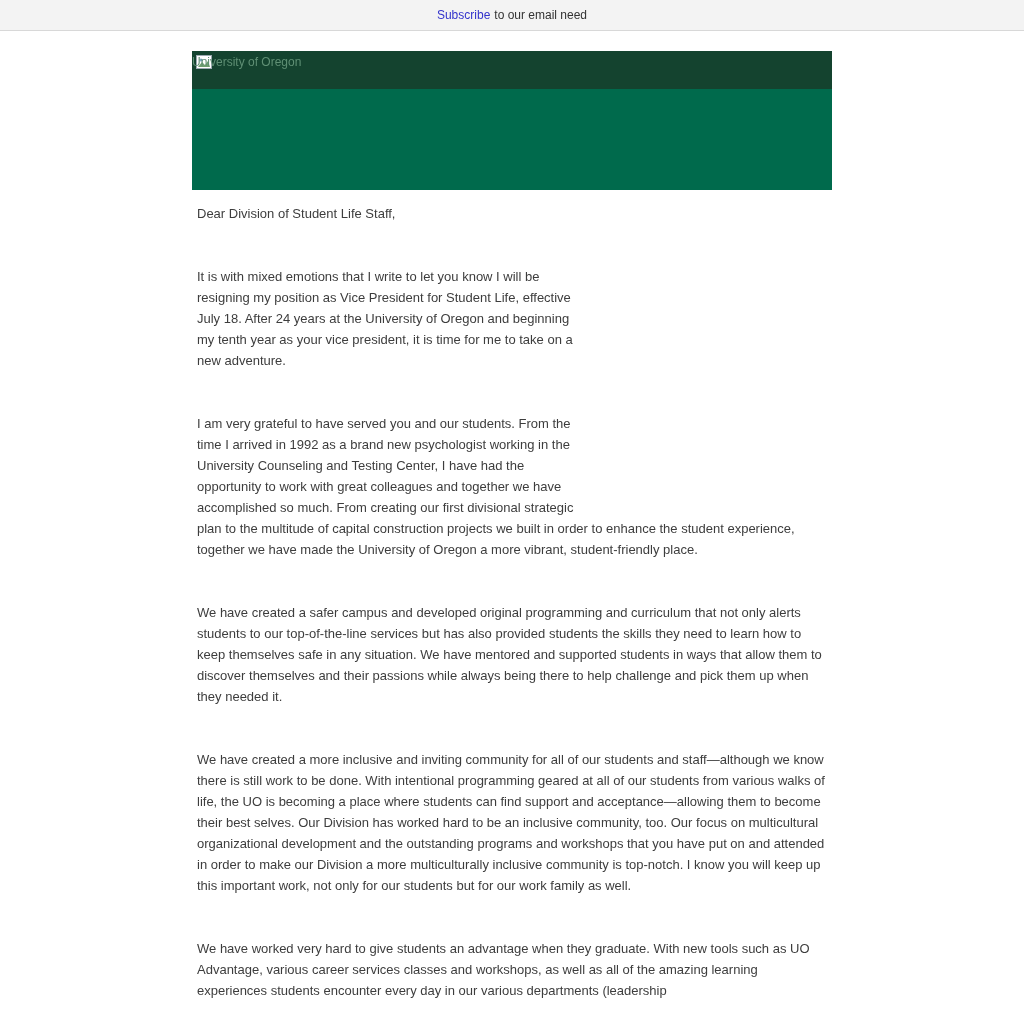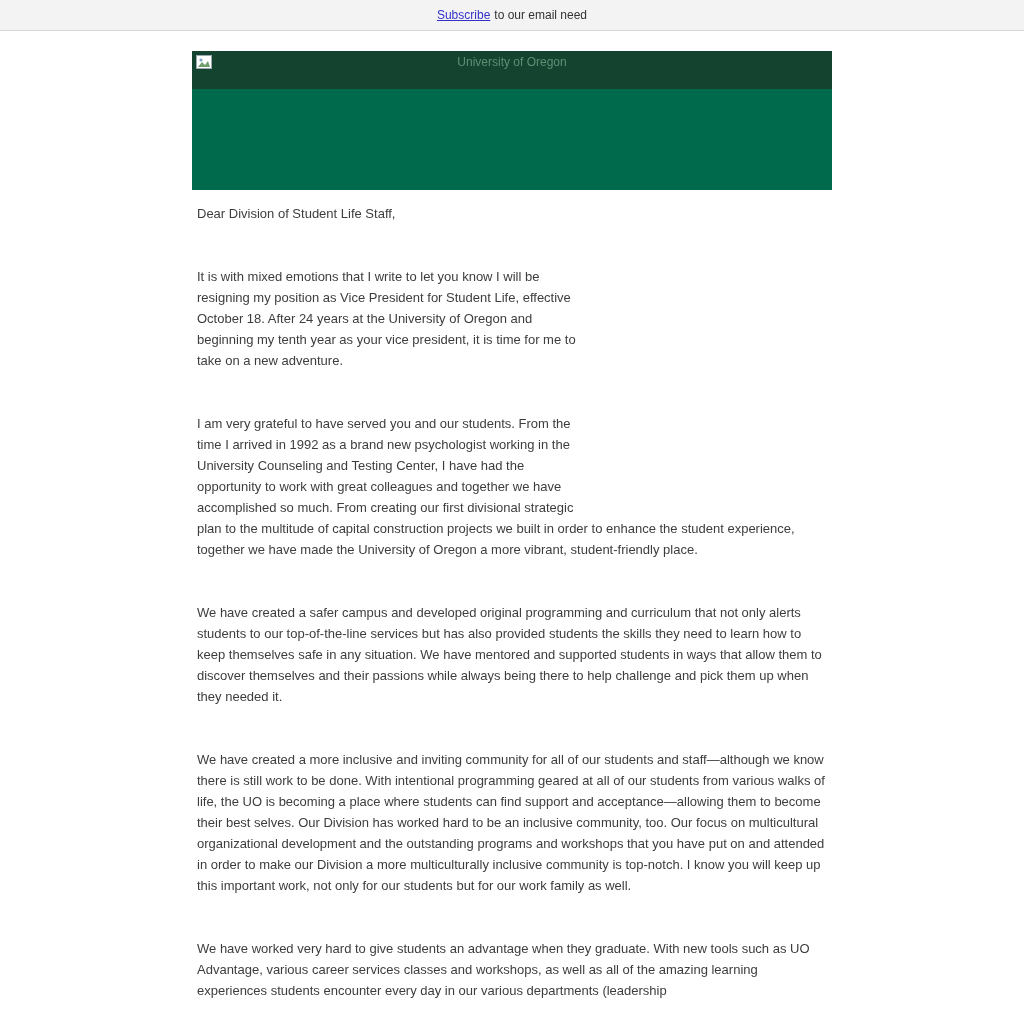--- a/index.html
+++ b/index.html
@@ -20,21 +20,20 @@
   }
   .topbar{
     width:100%;height:31px;
     background:var(--topbar-bg);
     border-bottom:1px solid var(--topbar-border);
     display:flex;align-items:center;justify-content:center;
     font-size:12px;color:#333333;
   }
   .topbar a{
     color:var(--link-color);
-    text-decoration:underline;
     cursor:pointer;
     margin-right:4px;
   }
   .content{
     width:640px;
     margin:20px auto 0 auto;
   }
   .banner{
     width:640px;height:139px;
     background:var(--banner-bottom);
@@ -45,21 +44,21 @@
     background:var(--banner-top);
     position:relative;
   }
   .broken-icon{
     position:absolute;left:4px;top:4px;
     width:16px;height:14px;display:inline-block;
   }
   .broken-icon svg{display:block;}
   .alt-text{
     position:absolute;left:0;right:0;top:4px;
-    text-align:center;
+    text-align:left;
     font-size:12px;
     color:var(--alt-text-color);
   }
   .text-area{
     padding:0 5px;
     font-size:13px;
     line-height:21px;
     color:var(--body-text);
   }
   .salutation{
@@ -94,20 +93,20 @@
         </svg>
       </span>
       <span class="alt-text">University of Oregon</span>
     </div>
     <div class="banner-bottom"></div>
   </div>
 
   <div class="text-area">
     <p class="salutation">Dear Division of Student Life Staff,</p>
     <div class="photo-float"></div>
-    <p class="para">It is with mixed emotions that I write to let you know I will be resigning my position as Vice President for Student Life, effective October 18. After 24 years at the University of Oregon and beginning my tenth year as your vice president, it is time for me to take on a new adventure.</p>
+    <p class="para">It is with mixed emotions that I write to let you know I will be resigning my position as Vice President for Student Life, effective July 18. After 24 years at the University of Oregon and beginning my tenth year as your vice president, it is time for me to take on a new adventure.</p>
     <p class="para">I am very grateful to have served you and our students. From the time I arrived in 1992 as a brand new psychologist working in the University Counseling and Testing Center, I have had the opportunity to work with great colleagues and together we have accomplished so much. From creating our first divisional strategic plan to the multitude of capital construction projects we built in order to enhance the student experience, together we have made the University of Oregon a more vibrant, student-friendly place.</p>
     <p class="para">We have created a safer campus and developed original programming and curriculum that not only alerts students to our top-of-the-line services but has also provided students the skills they need to learn how to keep themselves safe in any situation. We have mentored and supported students in ways that allow them to discover themselves and their passions while always being there to help challenge and pick them up when they needed it.</p>
     <p class="para">We have created a more inclusive and inviting community for all of our students and staff—although we know there is still work to be done. With intentional programming geared at all of our students from various walks of life, the UO is becoming a place where students can find support and acceptance—allowing them to become their best selves. Our Division has worked hard to be an inclusive community, too. Our focus on multicultural organizational development and the outstanding programs and workshops that you have put on and attended in order to make our Division a more multiculturally inclusive community is top-notch. I know you will keep up this important work, not only for our students but for our work family as well.</p>
     <p class="para">We have worked very hard to give students an advantage when they graduate. With new tools such as UO Advantage, various career services classes and workshops, as well as all of the amazing learning experiences students encounter every day in our various departments (leadership</p>
   </div>
 
 </div>
 
 </body></html>

